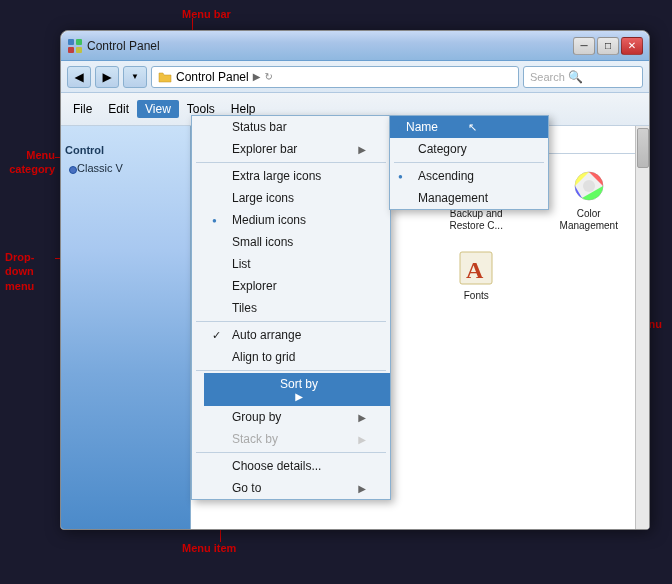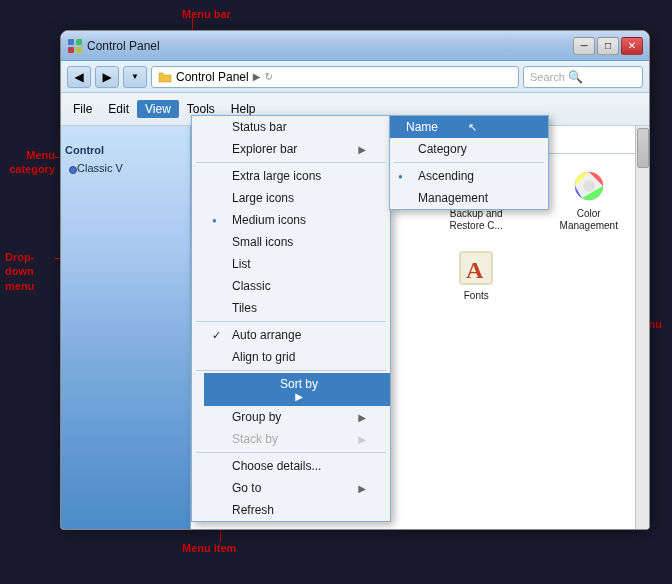--- a/index.html
+++ b/index.html
@@ -532,21 +532,21 @@
     <div class="dd-item">
       <span>Explorer bar</span>
       <span class="dd-arrow">▶</span>
     </div>
     <div class="dd-separator"></div>
     <div class="dd-item">Extra large icons</div>
     <div class="dd-item">Large icons</div>
     <div class="dd-item has-check">Medium icons</div>
     <div class="dd-item">Small icons</div>
     <div class="dd-item">List</div>
-    <div class="dd-item">Classic</div>
+    <div class="dd-item">Explorer</div>
     <div class="dd-item">Tiles</div>
     <div class="dd-separator"></div>
     <div class="dd-item has-checkmark">Auto arrange</div>
     <div class="dd-item">Align to grid</div>
     <div class="dd-separator"></div>
     <div class="dd-item highlighted">
       <span>Sort by</span>
       <span class="dd-arrow">▶</span>
     </div>
     <div class="dd-item">
@@ -556,21 +556,20 @@
     <div class="dd-item grayed">
       <span>Stack by</span>
       <span class="dd-arrow" style="color:#ccc;">▶</span>
     </div>
     <div class="dd-separator"></div>
     <div class="dd-item">Choose details...</div>
     <div class="dd-item">
       <span>Go to</span>
       <span class="dd-arrow">▶</span>
     </div>
-    <div class="dd-item">Refresh</div>
   </div>
 
   <div class="submenu">
     <div class="sub-item has-dot highlighted">
       <span>Name</span>
       <span style="margin-left: 30px; cursor: default; color: white; font-size: 11px;">↖</span>
     </div>
     <div class="sub-item">Category</div>
     <div class="sub-separator"></div>
     <div class="sub-item has-dot">Ascending</div>

